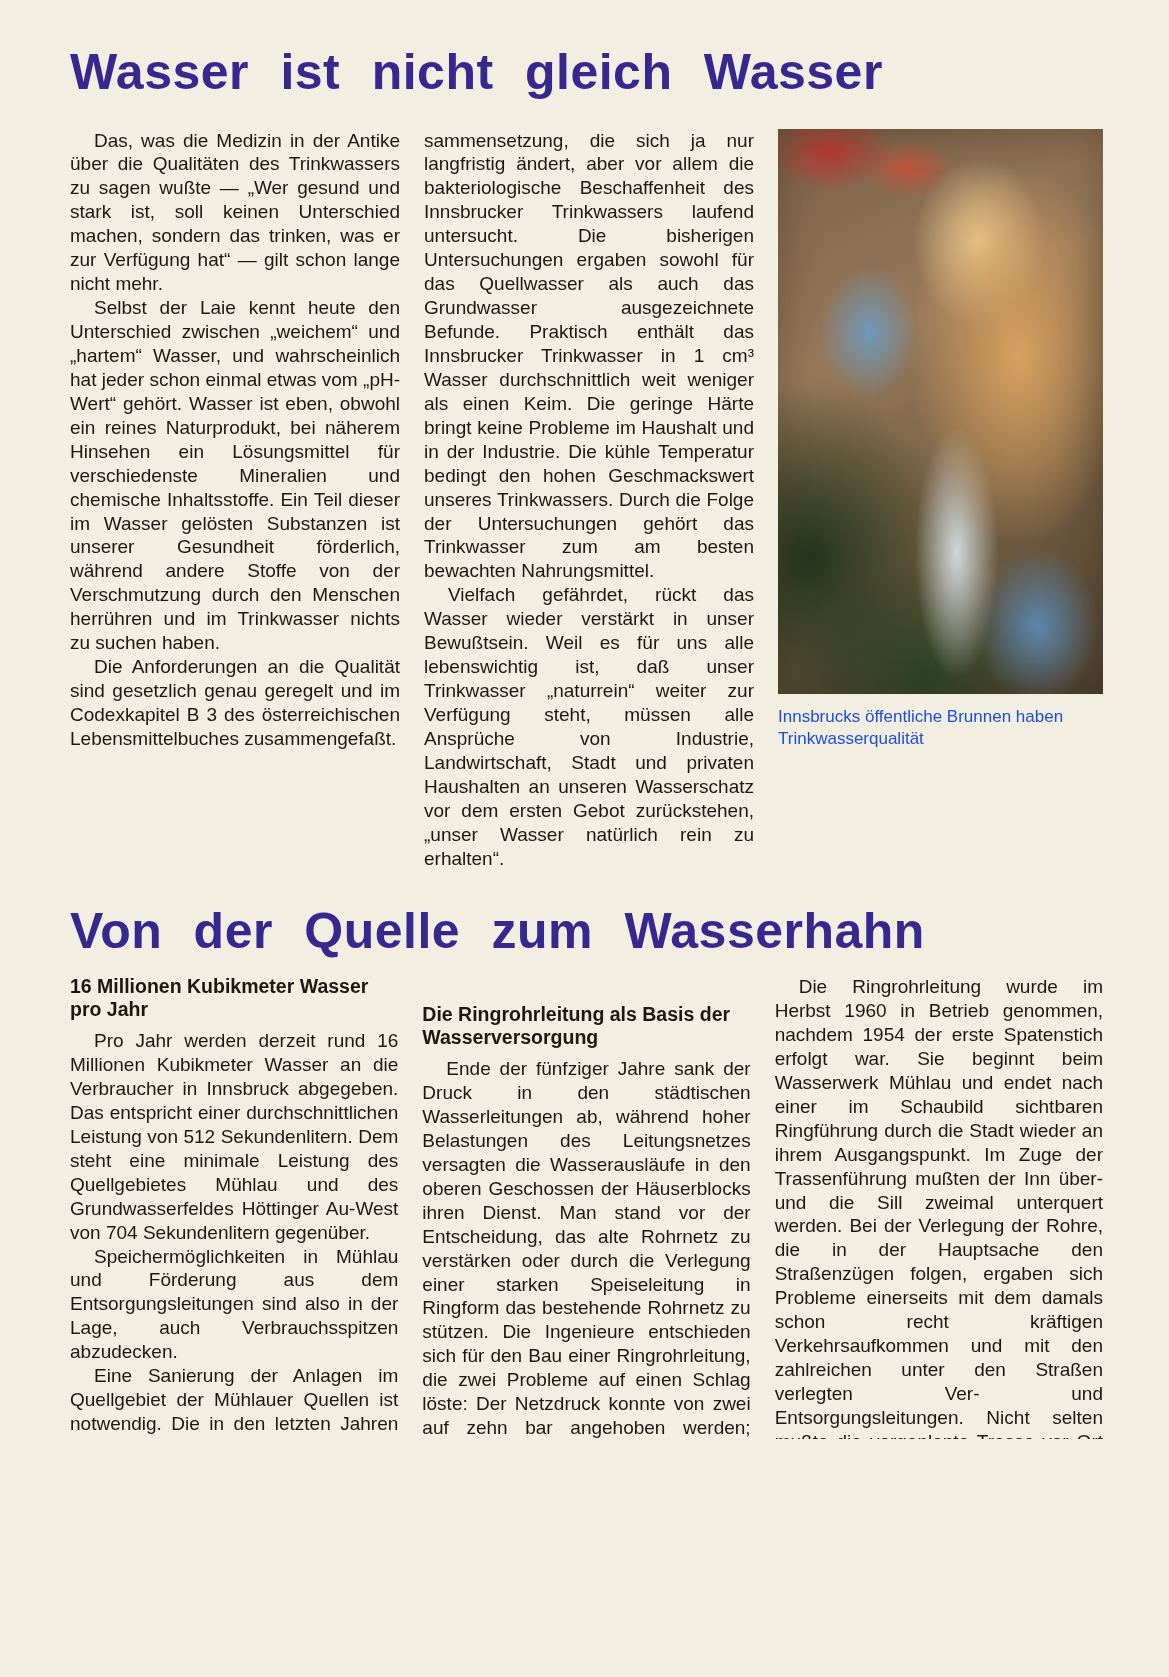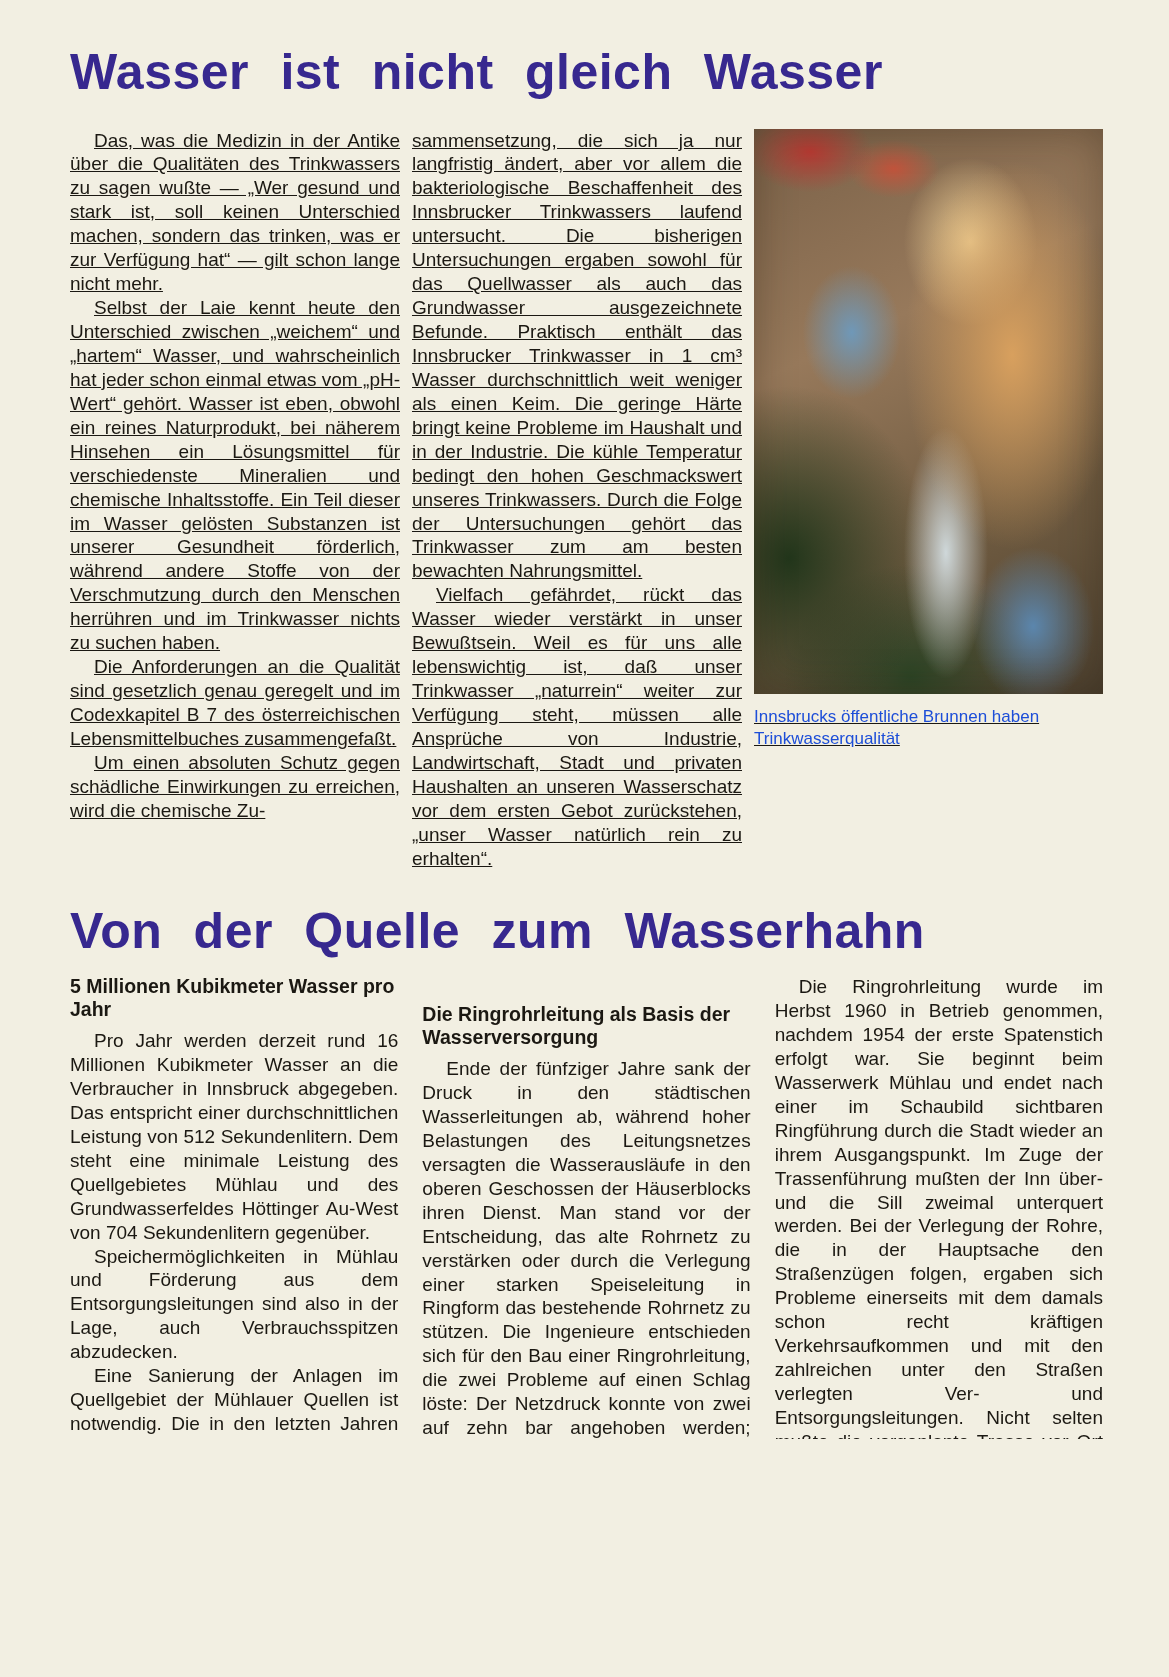--- a/index.html
+++ b/index.html
@@ -24,22 +24,21 @@
     letter-spacing: 0.5px;
     word-spacing: 17px;
     line-height: 1.05;
   }
   .h1-top { margin: 6px 0 30px 0; }
   .h1-mid { margin: 34px 0 18px 0; }
 
   .top-section {
     display: grid;
     grid-template-columns: 330px 330px 1fr;
-    column-gap: 12px;
-    text-decoration: underline;
+    column-gap: 24px;
   }
   .bottom-section {
     display: grid;
     grid-template-columns: 1fr 1fr 1fr;
     column-gap: 24px;
   }
   .col p {
     font-size: 19px;
     line-height: 1.26;
     text-align: justify;
@@ -84,38 +83,37 @@
 <body>
 
 <div class="page">
 
   <h1 class="headline h1-top">Wasser ist nicht gleich Wasser</h1>
 
   <div class="top-section">
     <div class="col">
       <p class="ind">Das, was die Medizin in der Antike über die Qualitäten des Trinkwassers zu sagen wußte — „Wer gesund und stark ist, soll keinen Unterschied machen, sondern das trinken, was er zur Verfügung hat“ — gilt schon lange nicht mehr.</p>
       <p class="ind">Selbst der Laie kennt heute den Unterschied zwischen „weichem“ und „hartem“ Wasser, und wahrscheinlich hat jeder schon einmal etwas vom „pH-Wert“ gehört. Wasser ist eben, obwohl ein reines Naturprodukt, bei näherem Hinsehen ein Lösungsmittel für verschiedenste Mineralien und chemische Inhaltsstoffe. Ein Teil dieser im Wasser gelösten Substanzen ist unserer Gesundheit förderlich, während andere Stoffe von der Verschmutzung durch den Menschen herrühren und im Trinkwasser nichts zu suchen haben.</p>
-      <p class="ind">Die Anforderungen an die Qualität sind gesetzlich genau geregelt und im Codexkapitel B 7 des österreichischen Lebensmittelbuches zusammengefaßt.</p>
-      <p class="ind">Um einen absoluten Schutz gegen schädliche Einwirkungen zu erreichen, wird die chemische Zu-</p>
+      <p class="ind">Die Anforderungen an die Qualität sind gesetzlich genau geregelt und im Codexkapitel B 3 des österreichischen Lebensmittelbuches zusammengefaßt.</p>
     </div>
     <div class="col">
       <p>sammensetzung, die sich ja nur langfristig ändert, aber vor allem die bakteriologische Beschaffenheit des Innsbrucker Trinkwassers laufend untersucht. Die bisherigen Untersuchungen ergaben sowohl für das Quellwasser als auch das Grundwasser ausgezeichnete Befunde. Praktisch enthält das Innsbrucker Trinkwasser in 1 cm³ Wasser durchschnittlich weit weniger als einen Keim. Die geringe Härte bringt keine Probleme im Haushalt und in der Industrie. Die kühle Temperatur bedingt den hohen Geschmackswert unseres Trinkwassers. Durch die Folge der Untersuchungen gehört das Trinkwasser zum am besten bewachten Nahrungsmittel.</p>
       <p class="ind">Vielfach gefährdet, rückt das Wasser wieder verstärkt in unser Bewußtsein. Weil es für uns alle lebenswichtig ist, daß unser Trinkwasser „naturrein“ weiter zur Verfügung steht, müssen alle Ansprüche von Industrie, Landwirtschaft, Stadt und privaten Haushalten an unseren Wasserschatz vor dem ersten Gebot zurückstehen, „unser Wasser natürlich rein zu erhalten“.</p>
     </div>
     <figure class="photo-col">
       <div class="photo"></div>
       <figcaption class="caption">Innsbrucks öffentliche Brunnen haben Trinkwasserqualität</figcaption>
     </figure>
   </div>
 
   <h1 class="headline h1-mid">Von der Quelle zum Wasserhahn</h1>
 
   <div class="bottom-section">
     <div class="col">
-      <h3 class="subhead">5 Millionen Kubikmeter Wasser pro Jahr</h3>
+      <h3 class="subhead">16 Millionen Kubikmeter Wasser pro Jahr</h3>
       <p class="ind">Pro Jahr werden derzeit rund 16 Millionen Kubikmeter Wasser an die Verbraucher in Innsbruck abgegeben. Das entspricht einer durchschnittlichen Leistung von 512 Sekundenlitern. Dem steht eine minimale Leistung des Quellgebietes Mühlau und des Grundwasserfeldes Höttinger Au-West von 704 Sekundenlitern gegenüber.</p>
       <p class="ind">Speichermöglichkeiten in Mühlau und Förderung aus dem Entsorgungsleitungen sind also in der Lage, auch Verbrauchsspitzen abzudecken.</p>
       <p class="ind">Eine Sanierung der Anlagen im Quellgebiet der Mühlauer Quellen ist notwendig. Die in den letzten Jahren aufgetretenen Trübungen weisen darauf hin. Die Notwendigkeit des Baues eines neuen Grundwasserwerkes für ein Dargebot von mindestens 600 Sekundenlitern ist ein Erfordernis. Eine solche Wassermenge kann aufgrund der vorliegenden hydrogeologischen, geologischen und hygienischen Untersuchungsergebnisse im Gebiet des Flughafens als Dauerför-</p>
     </div>
     <div class="col">
       <h3 class="subhead mid">Die Ringrohrleitung als Basis der Wasserversorgung</h3>
       <p class="ind">Ende der fünfziger Jahre sank der Druck in den städtischen Wasserleitungen ab, während hoher Belastungen des Leitungsnetzes versagten die Wasserausläufe in den oberen Geschossen der Häuserblocks ihren Dienst. Man stand vor der Entscheidung, das alte Rohrnetz zu verstärken oder durch die Verlegung einer starken Speiseleitung in Ringform das bestehende Rohrnetz zu stützen. Die Ingenieure entschieden sich für den Bau einer Ringrohrleitung, die zwei Probleme auf einen Schlag löste: Der Netzdruck konnte von zwei auf zehn bar angehoben werden; durch die Wahl von Rohren mit 500 Millimetern Durchmesser wurde die Wasserversorgung auch bei starker Zunahme der Einwohnerzahl mit damit verbundenem steigendem Wasserbedarf auf viele Jahre sichergestellt.</p>
     </div>
     <div class="col">
       <p class="ind">Die Ringrohrleitung wurde im Herbst 1960 in Betrieb genommen, nachdem 1954 der erste Spatenstich erfolgt war. Sie beginnt beim Wasserwerk Mühlau und endet nach einer im Schaubild sichtbaren Ringführung durch die Stadt wieder an ihrem Ausgangspunkt. Im Zuge der Trassenführung mußten der Inn über- und die Sill zweimal unterquert werden. Bei der Verlegung der Rohre, die in der Hauptsache den Straßenzügen folgen, ergaben sich Probleme einerseits mit dem damals schon recht kräftigen Verkehrsaufkommen und mit den zahlreichen unter den Straßen verlegten Ver- und Entsorgungsleitungen. Nicht selten mußte die vorgeplante Trasse vor Ort abgeändert werden, weil es für die großen Wasserrohre im Wirrwarr der unterirdischen Leitungen kein Durchkommen gab.</p>

